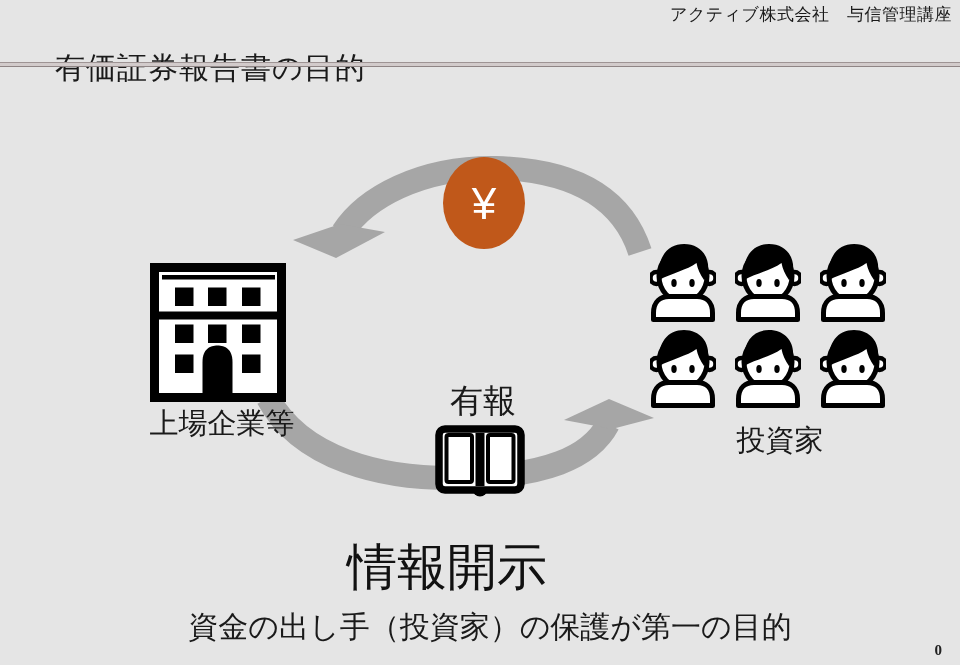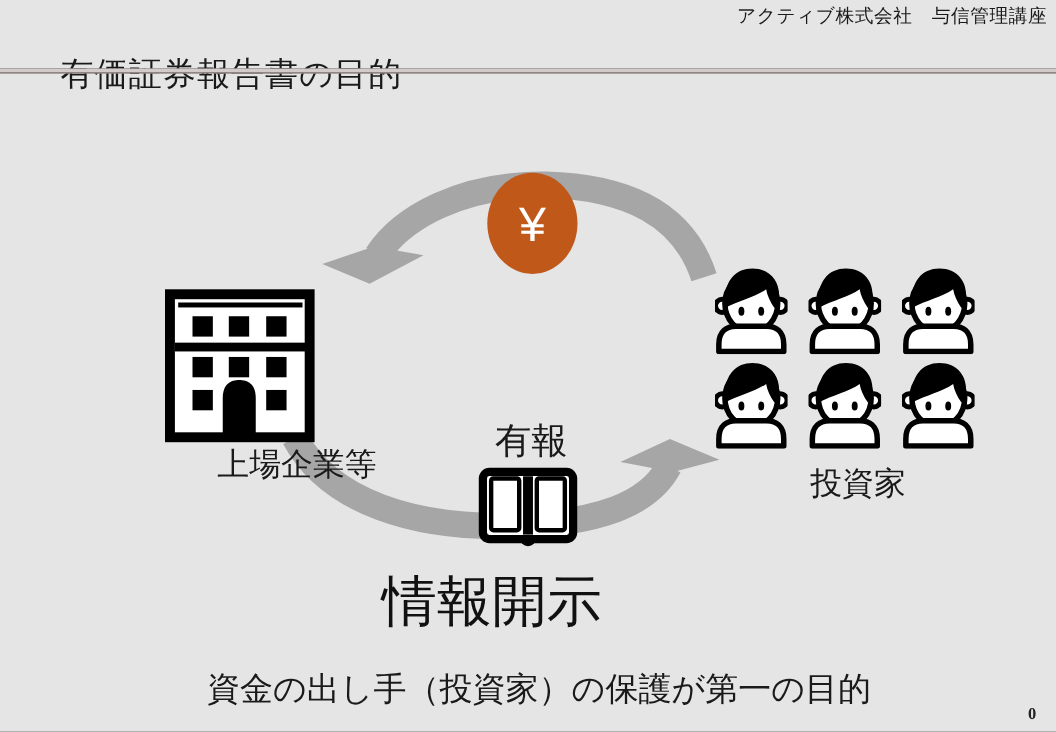--- a/index.html
+++ b/index.html
@@ -20,27 +20,27 @@
     background:linear-gradient(to bottom,#9e9494 0 22%,#d2cbcb 22% 72%,#8f8585 72% 100%);}
   .subtitle{top:89px;left:55px;font-size:30px;letter-spacing:0;line-height:1;white-space:nowrap;}
   .cycle{top:0;left:0;width:960px;height:665px;}
   .arrow-body{fill:none;stroke:var(--arrow-gray);stroke-width:24;stroke-linecap:butt;}
   .arrow-head{fill:var(--arrow-gray);}
   .coin{fill:var(--accent-orange);}
   .yen{fill:#ffffff;font-size:44px;text-anchor:middle;font-family:"Liberation Sans","DejaVu Sans",sans-serif;}
   .ink{fill:#000;}
   .paper{fill:#fff;stroke:#000;}
   .label{font-size:29px;line-height:1;text-align:center;white-space:nowrap;}
-  .company-label{top:409px;left:147px;width:150px;margin-left:48px;}
+  .company-label{top:409px;left:147px;width:150px;}
   .investors-label{top:426px;left:700px;width:160px;}
   .report-label{top:384px;left:433px;width:100px;font-size:33px;}
   .people-grid{top:236px;left:650px;width:236px;display:grid;
     grid-template-columns:repeat(3,66px);grid-auto-rows:86px;column-gap:19px;row-gap:0;}
   .person{width:66px;height:86px;display:block;}
-  .main-message{top:522px;left:147px;width:600px;font-size:50px;line-height:1;
+  .main-message{top:542px;left:147px;width:600px;font-size:50px;line-height:1;
     text-align:center;letter-spacing:0;white-space:nowrap;color:#111;}
   .footer-message{top:610px;left:15px;width:950px;font-size:30px;line-height:1.1;
     text-align:center;white-space:nowrap;}
   .page-number{bottom:6px;right:18px;font-size:15px;color:#222;
     font-family:"Liberation Serif","DejaVu Serif",serif;font-weight:bold;}
   .defs-holder{width:0;height:0;position:absolute;}
 </style>
 </head>
 <body>
 

